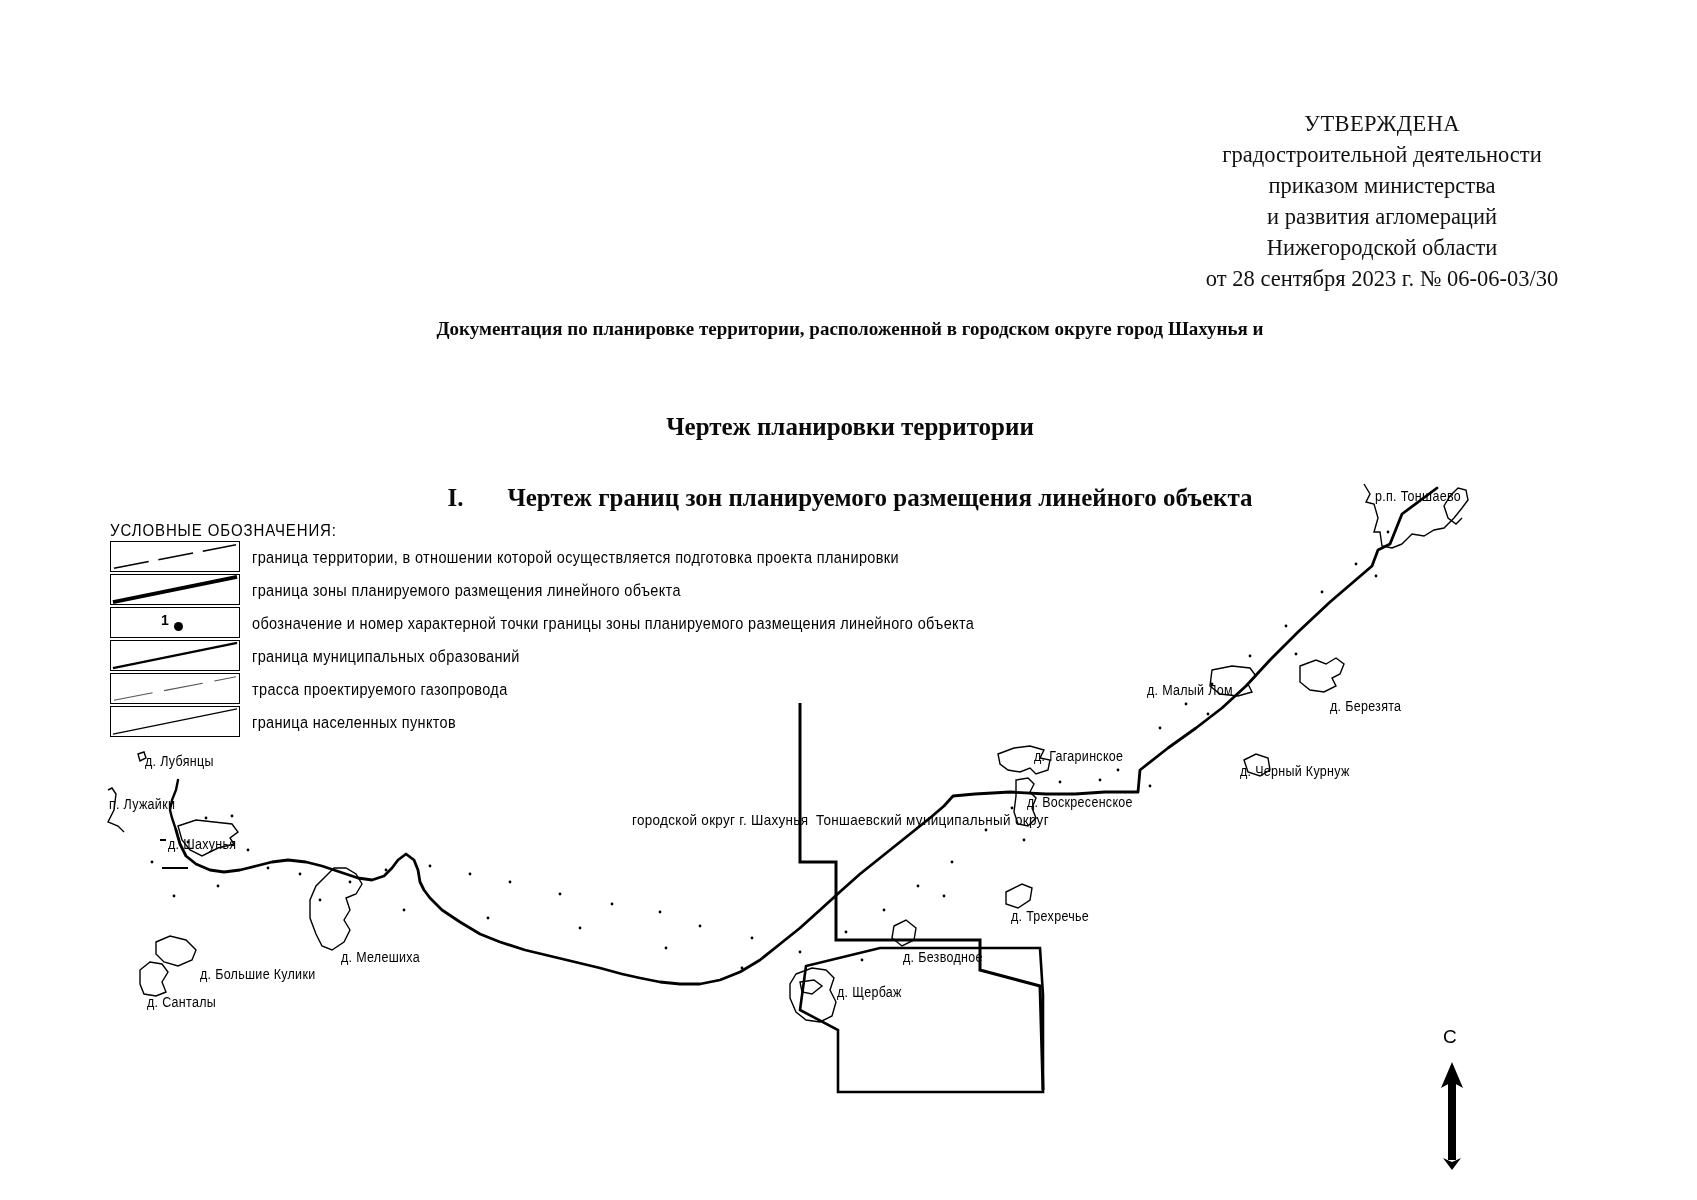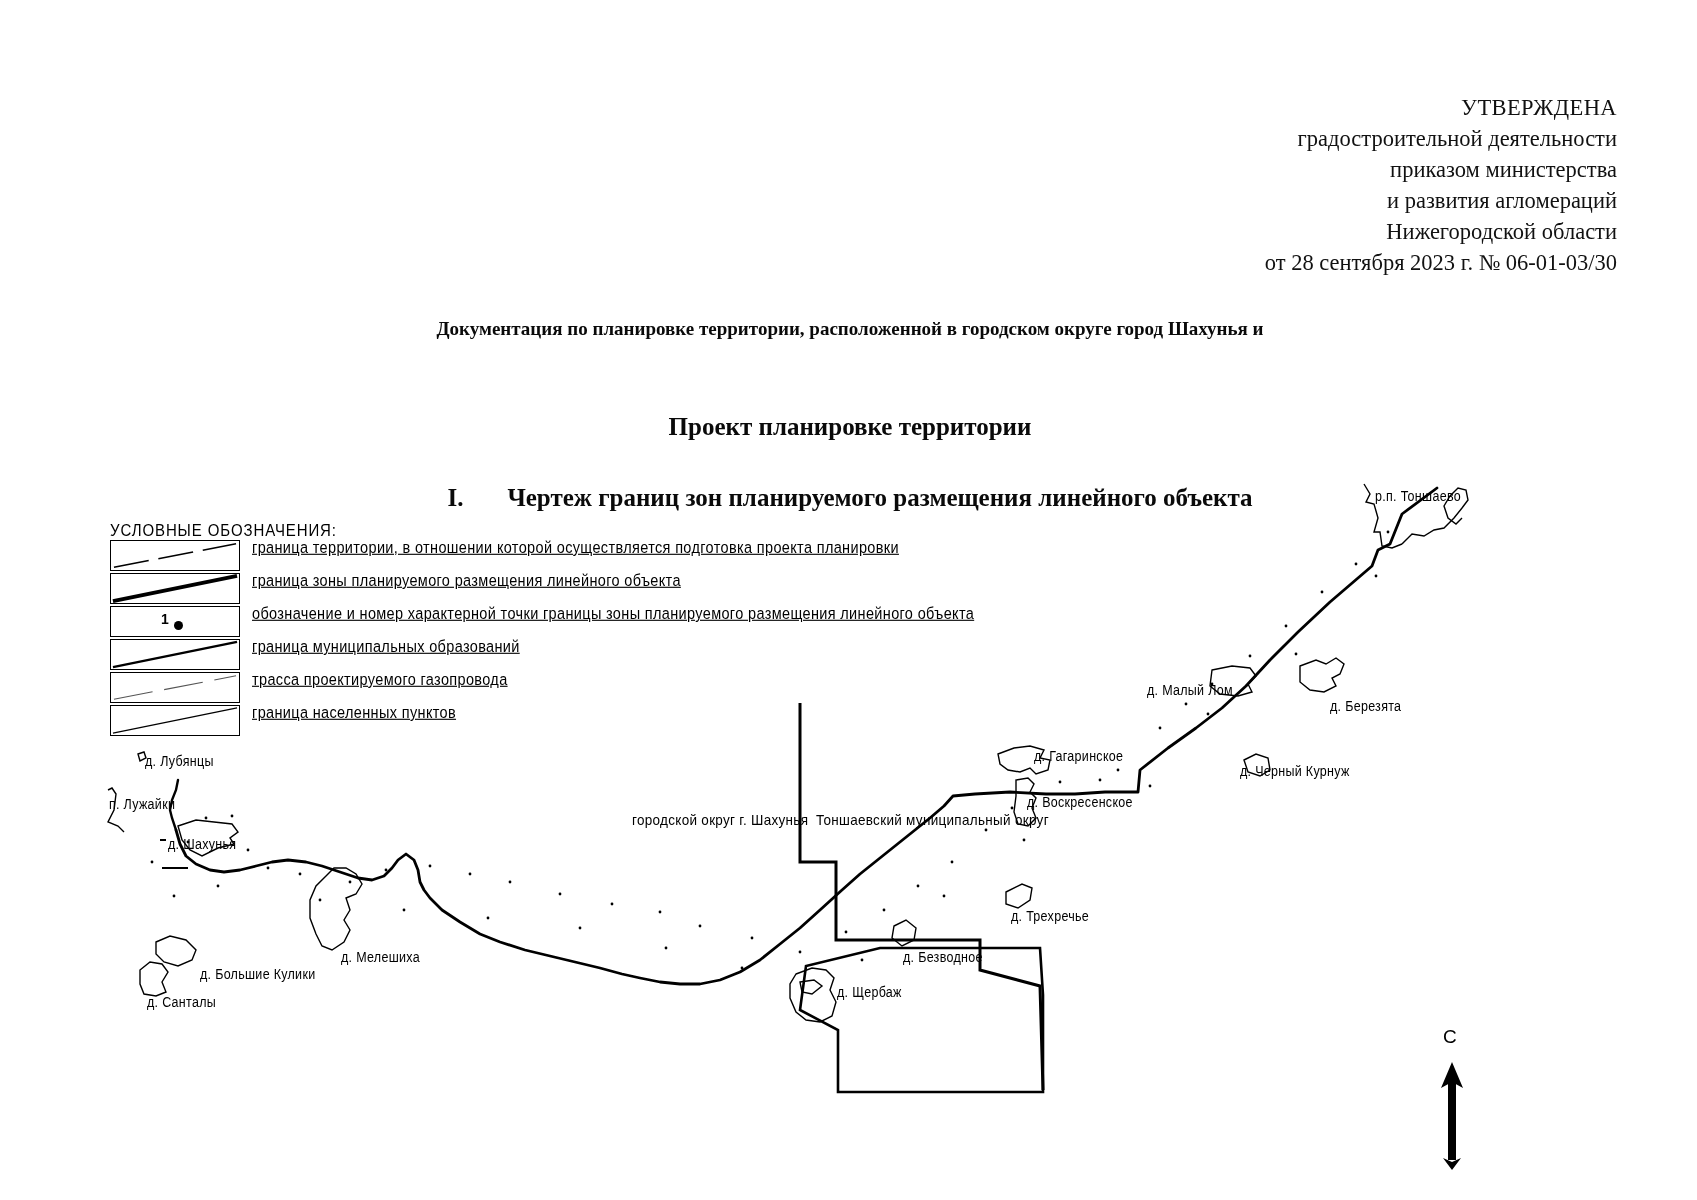--- a/index.html
+++ b/index.html
@@ -12,24 +12,24 @@
     height: 1200px;
     position: relative;
     overflow: hidden;
     font-family: "Liberation Serif", serif;
     color: #000000;
   }
 
   
   #approval-block {
     position: absolute;
-    top: 92px;
+    top: 108px;
     right: 80px;
     width: 470px;
-    text-align: right;
+    text-align: center;
     font-family: "Liberation Serif", serif;
     font-size: 22.5px;
     line-height: 31px;
     color: #111;
   }
   #approval-block .approved-word {
     font-weight: normal;
     letter-spacing: 0.4px;
   }
 
@@ -86,23 +86,23 @@
     font-family: "Liberation Sans", sans-serif;
     font-size: 15px;
     letter-spacing: 0.9px;
     color: #000;
     margin-bottom: 3px;
     transform: scaleY(1.12);
     transform-origin: left top;
   }
   .legend-row {
     display: flex;
+    align-items: center;
     height: 33px;
     margin-bottom: 0px;
-    text-decoration: underline;
   }
   .legend-swatch {
     width: 130px;
     height: 31px;
     border: 1.5px solid #000;
     box-sizing: border-box;
     position: relative;
     flex: 0 0 auto;
     background: #fff;
     overflow: hidden;
@@ -175,28 +175,28 @@
 </style>
 </head>
 <body>
 
 <div id="approval-block">
   <div class="approved-word">УТВЕРЖДЕНА</div>
   <div>градостроительной деятельности</div>
   <div>приказом министерства</div>
   <div>и развития агломераций</div>
   <div>Нижегородской области</div>
-  <div>от 28 сентября 2023 г. № 06-01-03/30</div>
+  <div>от 28 сентября 2023 г. № 06-06-03/30</div>
 </div>
 
 <div class="doc-title" id="doc-title-main">
   <div>Документация по планировке территории, расположенной в городском округе город Шахунья и</div>
 </div>
 
-<div id="subtitle-project">Проект планировке территории</div>
+<div id="subtitle-project">Чертеж планировки территории</div>
 
 <div id="section-line">
   <span class="sec-num">I.</span><span>Чертеж границ зон планируемого размещения линейного объекта</span>
 </div>
 
 <div id="legend">
   <div id="legend-title">УСЛОВНЫЕ ОБОЗНАЧЕНИЯ:</div>
 
   <div class="legend-row">
     <div class="legend-swatch">

